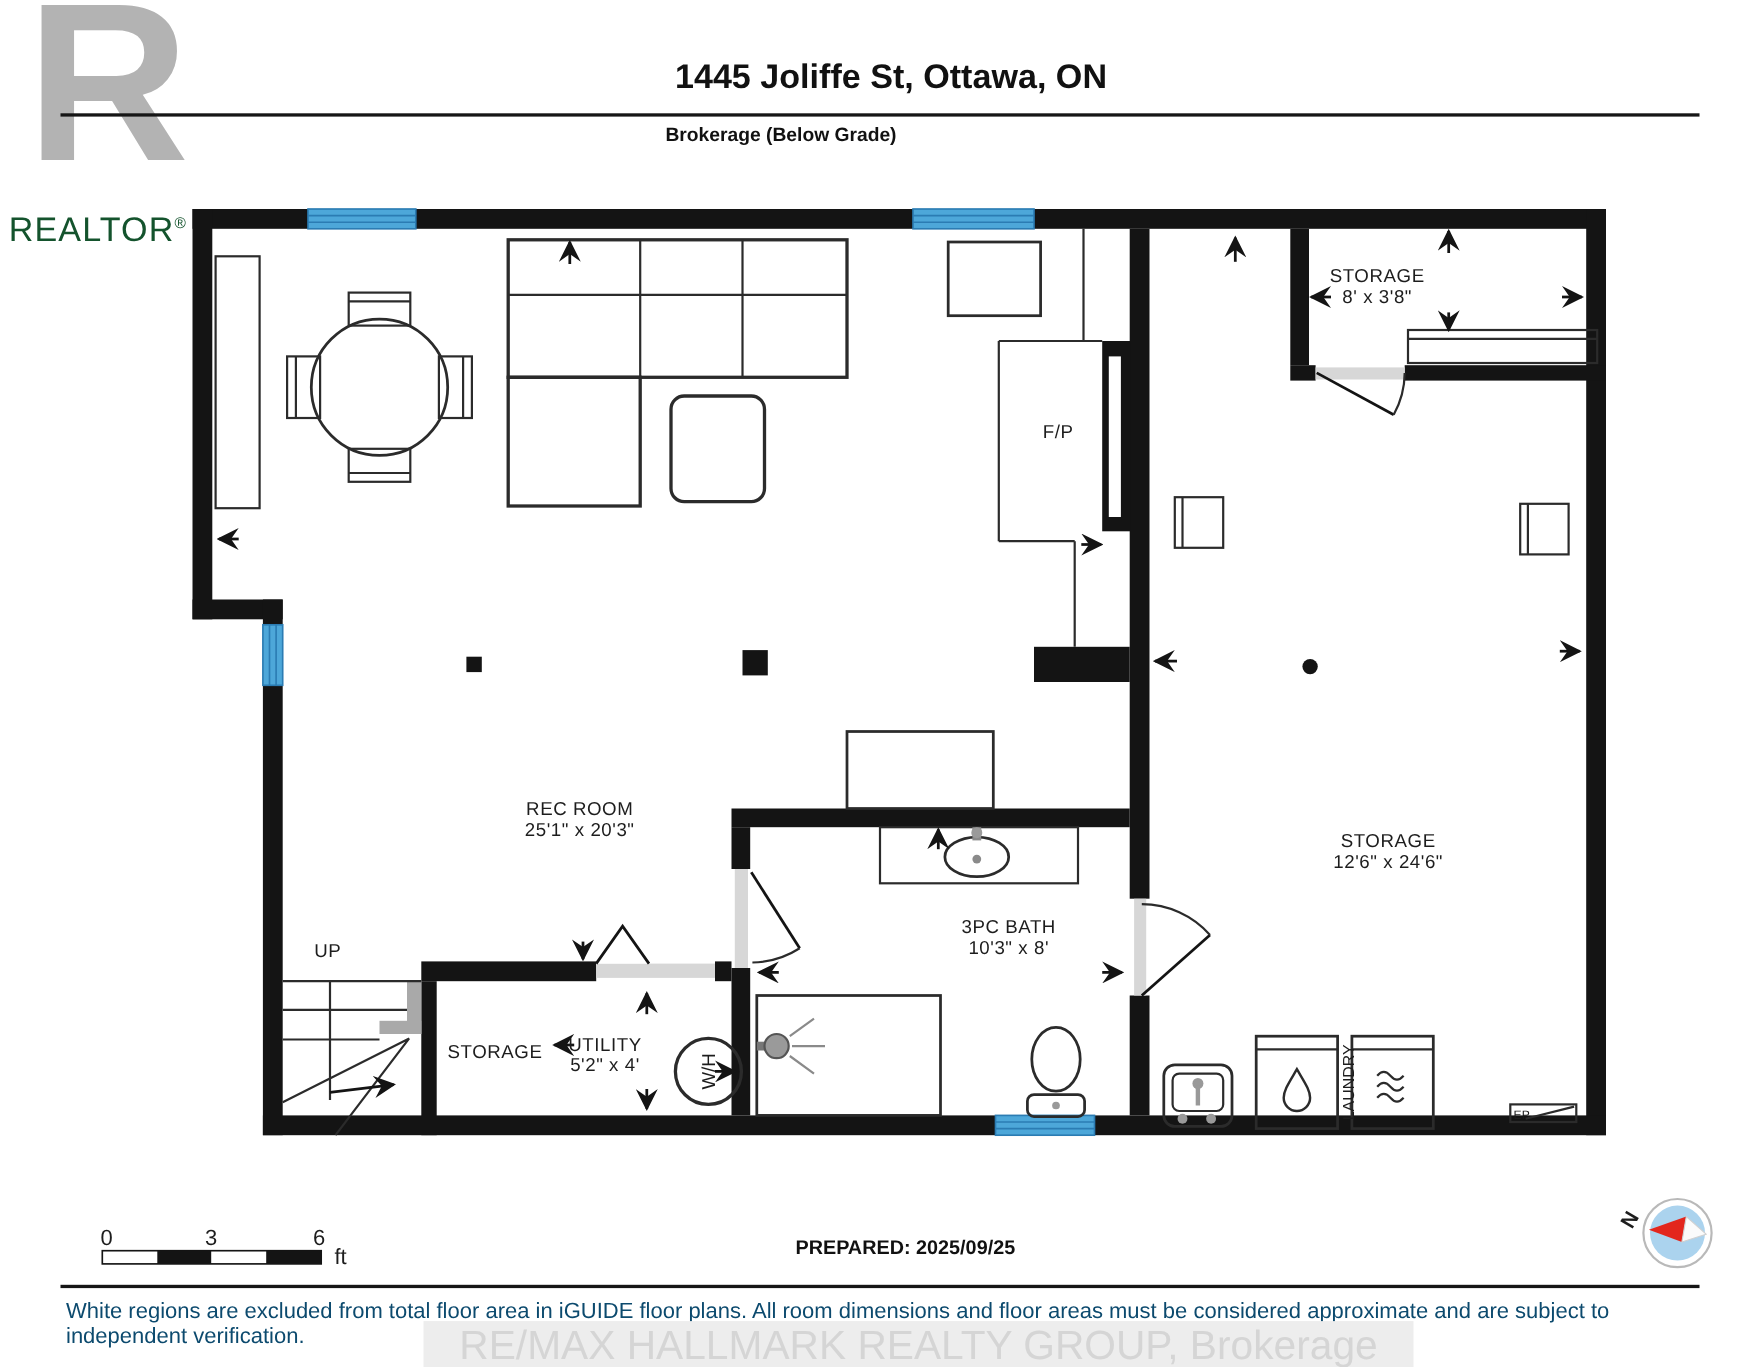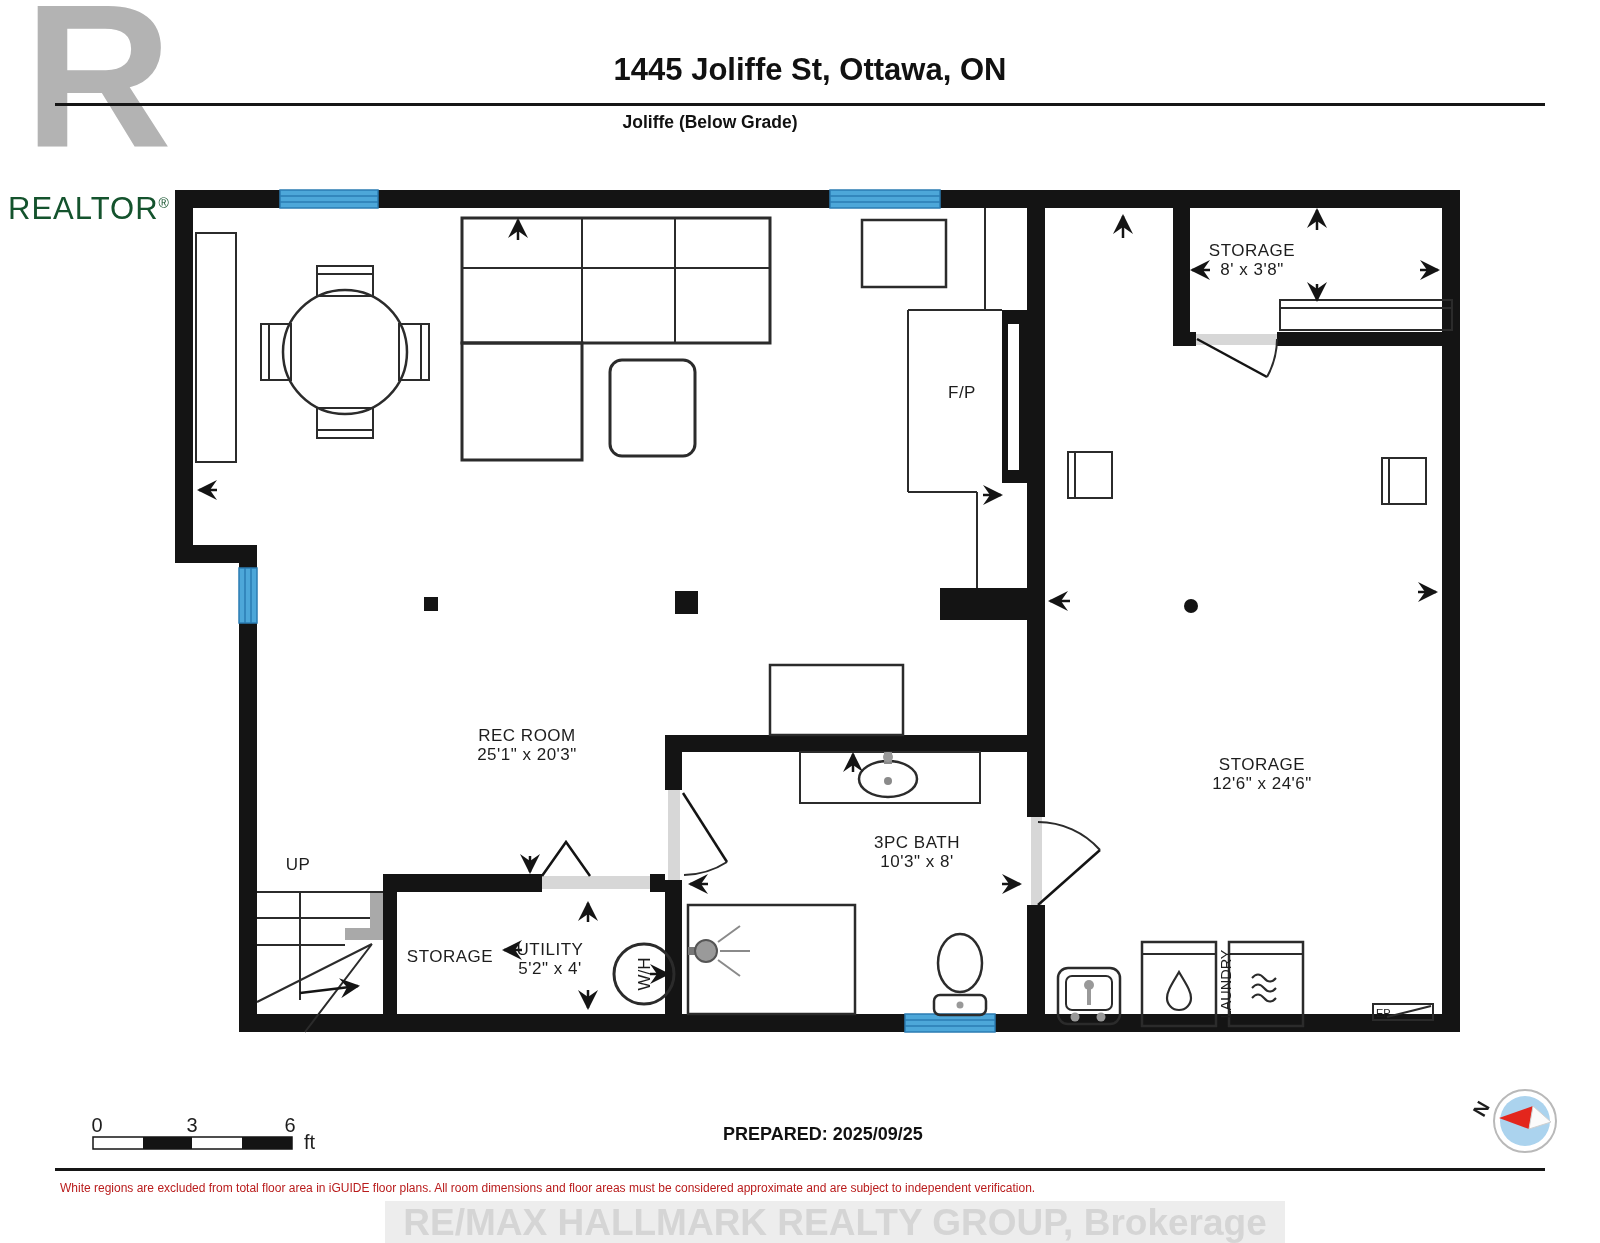--- a/index.html
+++ b/index.html
@@ -6,39 +6,39 @@
   #page{position:relative;width:1600px;height:1243px;background:#fff;overflow:hidden;
         font-family:"Liberation Sans",sans-serif;color:#111;}
   .abs{position:absolute;}
   #logo-r{left:24px;top:-28px;font-size:205px;font-weight:700;color:#b3b3b3;line-height:1;}
   #logo-text{left:8px;top:181px;font-size:31px;color:#14532d;letter-spacing:1px;font-weight:400;margin-top:10px;}
   #logo-text sup{font-size:14px;}
   #page-title{left:810px;top:52px;transform:translateX(-50%);font-size:31px;font-weight:700;white-space:nowrap;}
   #page-subtitle{left:710px;top:112px;transform:translateX(-50%);font-size:17.5px;font-weight:700;white-space:nowrap;}
   .rule{background:#161616;height:3px;left:55px;width:1490px;}
   #prepared{left:823px;top:1124px;transform:translateX(-50%);font-size:18px;font-weight:700;white-space:nowrap;}
-  #disclaimer{left:60px;top:1181px;width:1510px;font-size:12px;color:#b91c1c;}
-  #watermark-band{left:385px;top:1201px;width:900px;height:43px;background:#ededed;text-align:center;font-weight:bold;}
+  #disclaimer{left:60px;top:1181px;width:1510px;font-size:20px;color:#0c4a6e;}
+  #watermark-band{left:385px;top:1201px;width:900px;height:43px;background:#ededed;text-align:center;}
   #watermark{font-size:37px;color:#d5d5d5;white-space:nowrap;line-height:43px;}
   svg{position:absolute;left:0;top:0;}
   svg text{font-family:"Liberation Sans",sans-serif;fill:#1d1d1d;}
   .room-name,.room-dims{font-size:17px;letter-spacing:.5px;}
   .thin{stroke:#2b2b2b;stroke-width:2;fill:none;}
   .furn{stroke:#2b2b2b;fill:none;}
 </style>
 </head>
 <body>
 
 <div id="page">
 
   <div id="logo-r" class="abs">R</div>
   <div id="logo-text" class="abs"><span>REALTOR</span><sup>®</sup></div>
   <div id="page-title" class="abs">1445 Joliffe St, Ottawa, ON</div>
   <div class="rule abs" style="top:103px;"></div>
-  <div id="page-subtitle" class="abs">Joliffe (Below Grade)</div>
+  <div id="page-subtitle" class="abs">Brokerage (Below Grade)</div>
 
   <svg width="1600" height="1243" viewBox="0 0 1600 1243">
     <defs>
       <marker id="ah" viewBox="0 0 10 10" refX="9" refY="5" markerWidth="8" markerHeight="8" orient="auto">
         <path d="M0,0 L10,5 L0,10 L3.5,5 Z" fill="#141414"></path>
       </marker>
     </defs>
 
     <g fill="#141414">
       <rect x="175" y="190" width="1285" height="18"></rect>

